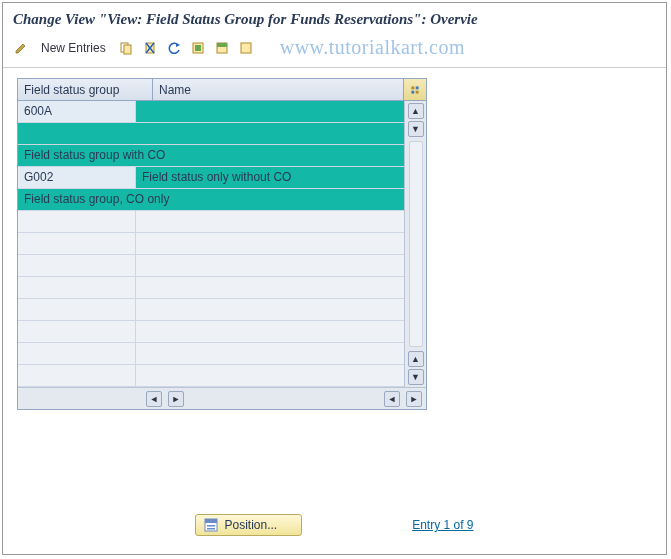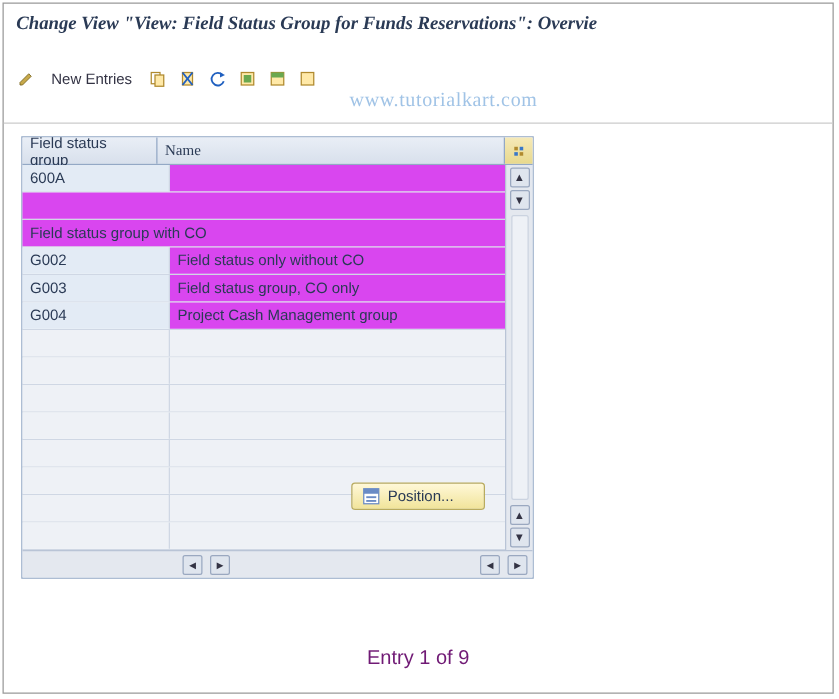--- a/index.html
+++ b/index.html
@@ -44,24 +44,23 @@
     border-radius:2px;
   }
   .new-entries {
     display:flex;align-items:flex-start;gap:4px;
     padding: 2px 6px;
     color:#334;
   }
   .watermark {
     color: rgba(120,170,220,0.7);
     font-family: Georgia, serif;
-    font-size: 16px;
+    font-size: 20px;
     margin-left: 20px;
     letter-spacing: 0.5px;
-    margin-top: 36px;
   }
   .table-wrap {
     margin: 10px 14px;
     width: 410px;
     border:1px solid #93a8c5;
     position:relative;
     background:#fff;
   }
   .thead {
     display:flex;
@@ -70,22 +69,22 @@
     height:22px;
     align-items:stretch;
   }
   .th {
     border-right:1px solid #93a8c5;
     padding:3px 6px;
     color:#2a3a55;
     font-size:12px;
     display:flex;align-items:center;
   }
-  .th-code { width:108px; }
-  .th-name { flex:1;font-family:Liberation Serif, serif; }
+  .th-code { width:135px; }
+  .th-name { flex:1; }
   .th-corner { width:22px;border-right:none;display:flex;align-items:center;justify-content:center;background:linear-gradient(#f5e9b8,#e8d98d);}
   .tbody-area {
     display:flex;
   }
   .rows {
     flex:1;
   }
   .vscroll {
     width:22px;
     background:#e4e8ef;
@@ -101,47 +100,47 @@
   .vtrack { flex:1; width:14px; background:#eef1f6;border:1px solid #cbd3e0;border-radius:2px;margin:2px 0;}
   .row {
     display:flex;height:22px;border-bottom:1px solid #cfd7e4;
   }
   .cell-code {
     width:118px;border-right:1px solid #cfd7e4;
     background:#e3ebf5;
     padding:3px 6px;color:#2a3a55;
   }
   .cell-name {
-    flex:1;padding:3px 6px;background:#d946ef;color:#2a3a55;
+    flex:1;padding:3px 6px;background:#14b8a6;color:#2a3a55;
   }
   .row.empty .cell-code, .row.empty .cell-name { background:#eef1f6;color:transparent;}
   .hscroll {
     height:22px;background:#e4e8ef;border-top:1px solid #b9c4d6;
     display:flex;align-items:center;padding:0 4px;gap:6px;
   }
   .hsp { flex:1;}
   .hbtn {
     width:16px;height:16px;background:#dfe5ee;border:1px solid #9aa8c0;border-radius:2px;
     display:flex;align-items:center;justify-content:center;font-size:9px;color:#334;
   }
   .footer {
     position:absolute;
     bottom:18px;left:0;right:0;
-    display:flex;align-items:center;justify-content:center;gap:110px;flex-direction:column;
+    display:flex;align-items:center;justify-content:center;gap:110px;
   }
   .position-btn {
     display:flex;align-items:center;gap:6px;
     background: linear-gradient(#fff8d8,#f1e49a);
     border:1px solid #b9ab5e;
     border-radius:3px;
     padding:3px 24px 3px 8px;
     color:#2a3a55;
     font-size:12px;
   }
-  .entry-text { color:#701a75;font-size:16px;}
+  .entry-text { color:#0369a1;font-size:12px;text-decoration:underline;}
   svg { display:block; }
 </style>
 </head>
 <body>
 
 <div class="frame">
   <div class="title-bar">Change View "View: Field Status Group for Funds Reservations": Overvie</div>
 
   <div class="toolbar">
     <div class="tb-btn">
@@ -214,26 +213,21 @@
             <div class="cell-name"></div>
           </div>
           <div class="row">
             <div class="cell-name">Field status group with CO</div>
           </div>
           <div class="row">
             <div class="cell-code">G002</div>
             <div class="cell-name">Field status only without CO</div>
           </div>
           <div class="row">
-            <div class="cell-code">G003</div>
             <div class="cell-name">Field status group, CO only</div>
-          </div>
-          <div class="row">
-            <div class="cell-code">G004</div>
-            <div class="cell-name">Project Cash Management group</div>
           </div>
           <div class="row empty">
             <div class="cell-code"></div>
             <div class="cell-name"></div>
           </div>
           <div class="row empty">
             <div class="cell-code"></div>
             <div class="cell-name"></div>
           </div>
           <div class="row empty">

